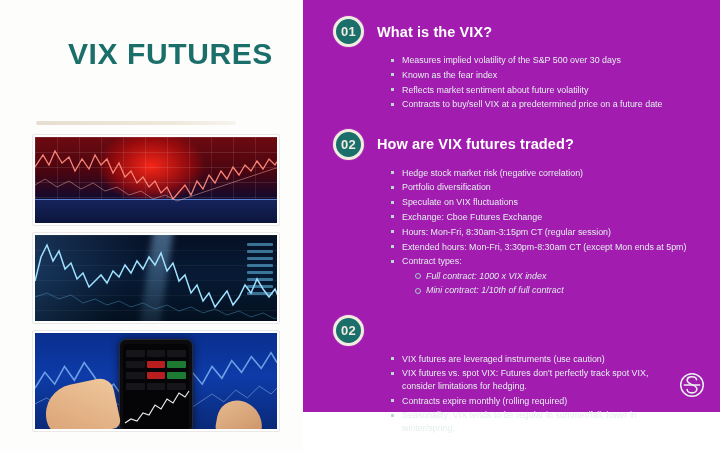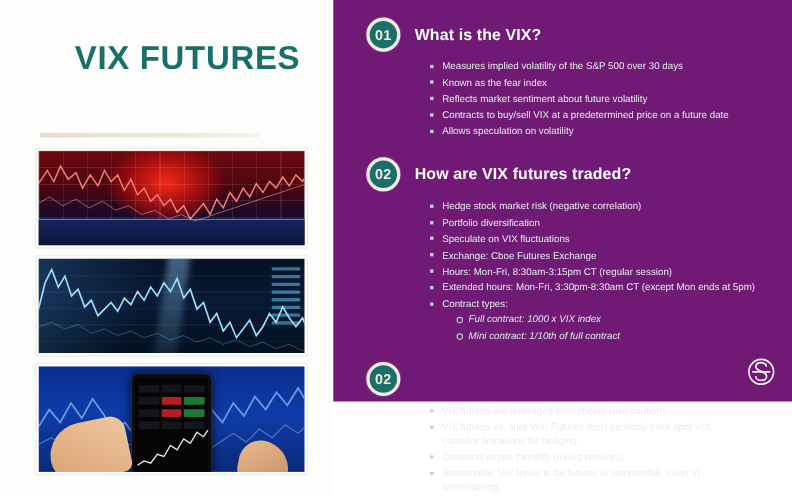--- a/index.html
+++ b/index.html
@@ -104,21 +104,21 @@
     border-radius:30px 14px 8px 22px; transform:rotate(-12deg);
   }
   .ph-phone .hand2 {
     position:absolute; right:14px; bottom:-10px; width:46px; height:38px;
     background:linear-gradient(to top left,#c98f63,#e7bb91);
     border-radius:20px 26px 10px 10px; transform:rotate(10deg);
   }
 
   
   .right-panel {
-    flex:1; height:365px; background:#701a75;
+    flex:1; height:412px; background:#a21caf;
     position:relative; padding:16px 18px 19px 30px;
   }
   .section { position:relative; margin-bottom:10px; }
   .sec-head { display:flex; align-items:center; gap:13px; margin-bottom:7px; }
   .badge {
     flex:0 0 auto; width:31px; height:31px; border-radius:50%;
     background:#1b6f6a; border:3px solid #f3ece1;
     display:flex; align-items:center; justify-content:center;
     font-size:13px; font-weight:bold; color:#f3ece1; letter-spacing:0.3px;
     box-shadow:0 0 0 1px rgba(255,255,255,0.08);
@@ -238,21 +238,20 @@
     <div class="section">
       <div class="sec-head">
         <div class="badge">01</div>
         <div class="sec-title">What is the VIX?</div>
       </div>
       <ul class="bullets">
         <li>Measures implied volatility of the S&amp;P 500 over 30 days</li>
         <li>Known as the fear index</li>
         <li>Reflects market sentiment about future volatility</li>
         <li>Contracts to buy/sell VIX at a predetermined price on a future date</li>
-        <li>Allows speculation on volatility</li>
       </ul>
     </div>
 
     <div class="section" style="margin-top:18px">
       <div class="sec-head">
         <div class="badge">02</div>
         <div class="sec-title">How are VIX futures traded?</div>
       </div>
       <ul class="bullets">
         <li>Hedge stock market risk (negative correlation)</li>
@@ -272,21 +271,21 @@
     </div>
 
     <div class="section" style="margin-top:18px">
       <div class="sec-head">
         <div class="badge">02</div>
       </div>
       <ul class="bullets">
         <li>VIX futures are leveraged instruments (use caution)</li>
         <li style="max-width:290px">VIX futures vs. spot VIX: Futures don't perfectly track spot VIX, consider limitations for hedging.</li>
         <li>Contracts expire monthly (rolling required)</li>
-        <li style="max-width:270px">Seasonality: VIX tends to be futures in summer/fall, lower in winter/spring.</li>
+        <li style="max-width:270px">Seasonality: VIX tends to be regular in summer/fall, lower in winter/spring.</li>
       </ul>
     </div>
 
     <svg class="logo" viewBox="0 0 40 40">
       <circle cx="20" cy="20" r="15" fill="none" stroke="#eaf3f1" stroke-width="2"></circle>
       <path d="M26,13 C26,10 22,9 19.5,9 C16,9 13.5,11 13.5,13.8 C13.5,17 17,18.2 20,19.5 C23,20.8 26.5,22 26.5,25.3 C26.5,28.2 23.8,30.5 20.2,30.5 C17,30.5 13.5,29 13.5,26" fill="none" stroke="#eaf3f1" stroke-width="2.1" stroke-linecap="round"></path>
       <line x1="9" y1="20" x2="31" y2="20" stroke="#eaf3f1" stroke-width="2"></line>
     </svg>
 
   </div>

